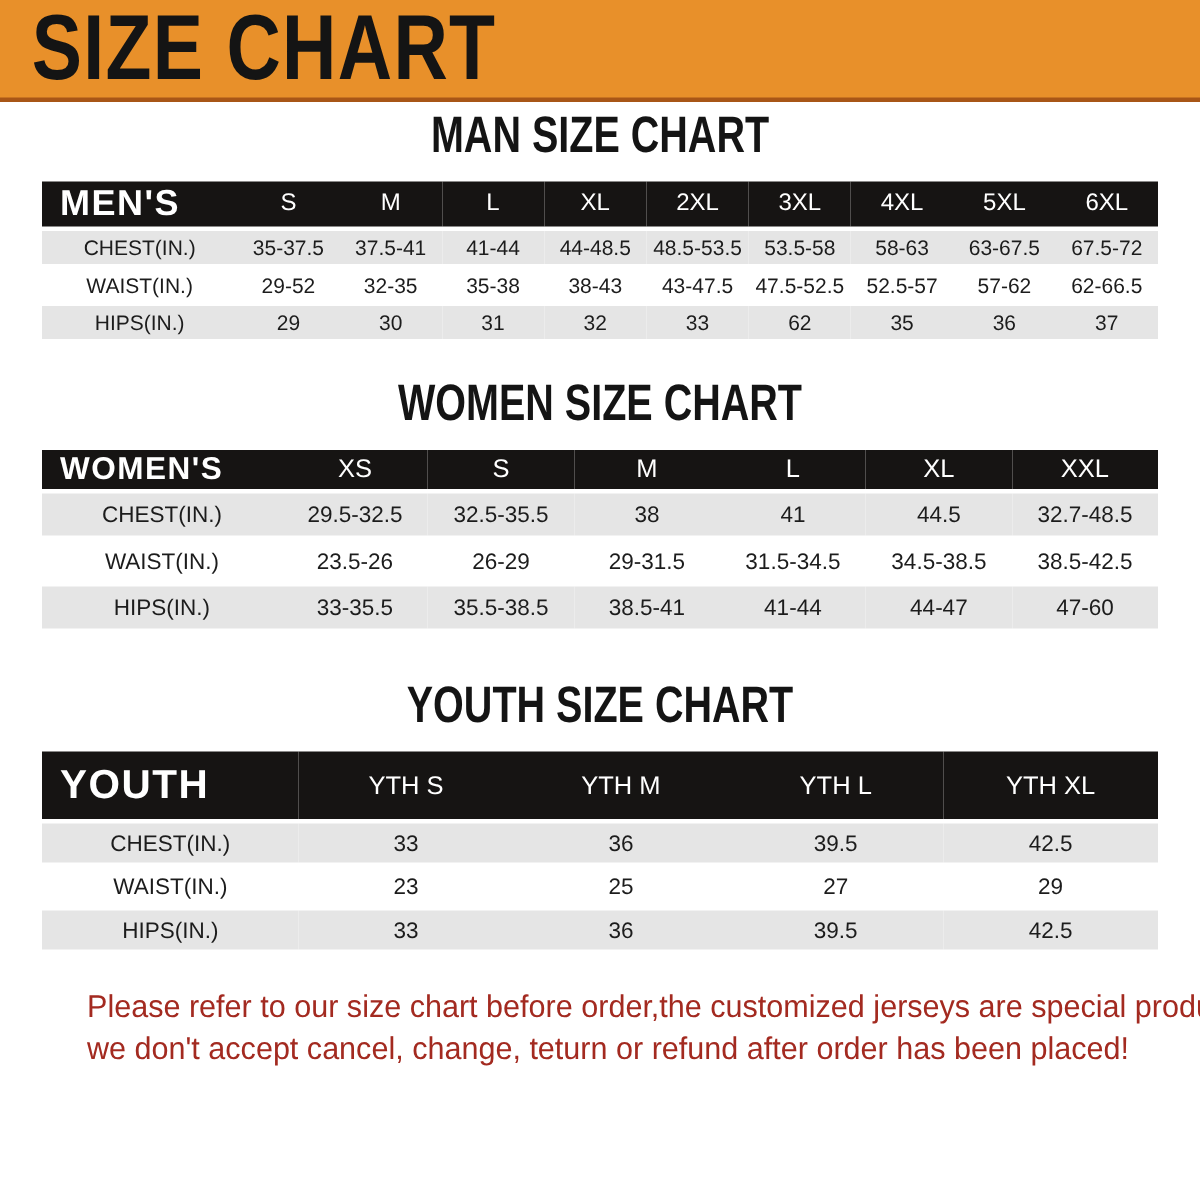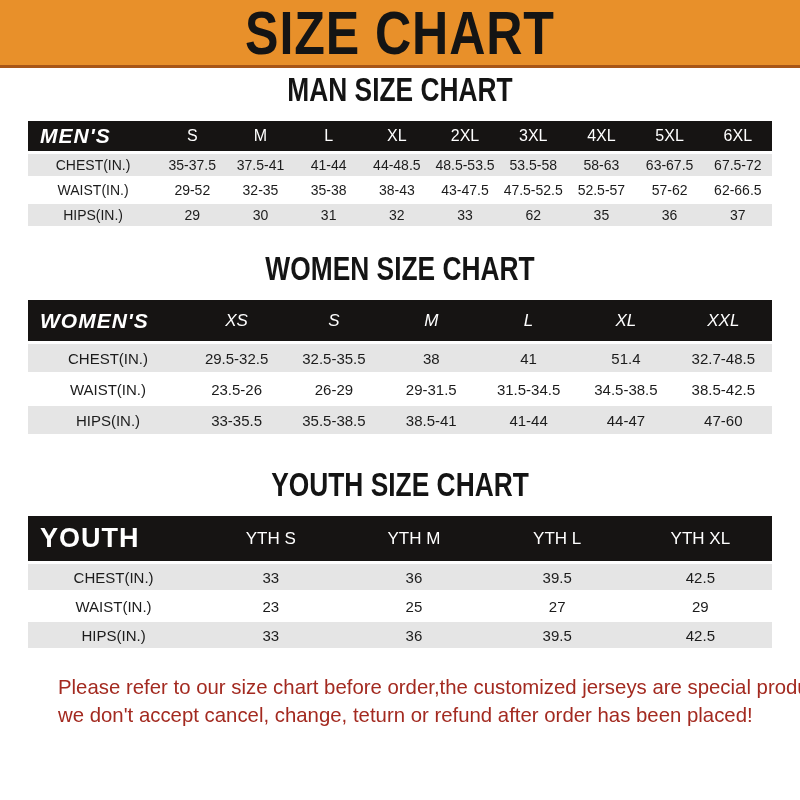--- a/index.html
+++ b/index.html
@@ -11,21 +11,20 @@
     font-family: "Liberation Sans", sans-serif;
     overflow: hidden;
   }
   
   .banner {
     height: 68px;
     background: #E8902A;
     border-bottom: 3px solid #A85617;
     display: flex;
     align-items: center;
-    justify-content: center;
   }
   .banner h1 {
     margin: 0;
     font-size: 57px;
     font-weight: bold;
     color: #141414;
     letter-spacing: 1px;
     transform: scale(0.88, 1.08);
     transform-origin: center;
     white-space: nowrap;
@@ -70,24 +69,24 @@
   tbody td {
     text-align: center;
     vertical-align: middle;
     color: #1c1c1c;
   }
   tbody tr:nth-child(odd) td  { background: #E5E5E5; }
   tbody tr:nth-child(even) td { background: #ffffff; }
 
   
   .men thead th { height: 30px; font-size: 16px; }
-  .men th.rowhead { font-size: 21px; width: 17.5%; font-style: italic; }
+  .men th.rowhead { font-size: 24px; width: 17.5%; }
   .men tbody td { height: 22px; font-size: 14px; }
   
-  .women thead th { height: 41px; font-size: 17px; font-style: italic; }
+  .women thead th { height: 26px; font-size: 17px; }
   .women th.rowhead { font-size: 21px; width: 21.5%; }
   .women tbody td { height: 28px; font-size: 15px; }
   
   .youth thead th { height: 45px; font-size: 17px; }
   .youth th.rowhead { font-size: 27px; width: 23%; }
   .youth tbody td { height: 26px; font-size: 15px; }
 
   
   .notice {
     margin-top: 22px;
@@ -183,21 +182,21 @@
               <th>XXL</th>
             </tr>
           </thead>
           <tbody>
             <tr>
               <td>CHEST(IN.)</td>
               <td>29.5-32.5</td>
               <td>32.5-35.5</td>
               <td>38</td>
               <td>41</td>
-              <td>51.4</td>
+              <td>44.5</td>
               <td>32.7-48.5</td>
             </tr>
             <tr>
               <td>WAIST(IN.)</td>
               <td>23.5-26</td>
               <td>26-29</td>
               <td>29-31.5</td>
               <td>31.5-34.5</td>
               <td>34.5-38.5</td>
               <td>38.5-42.5</td>

